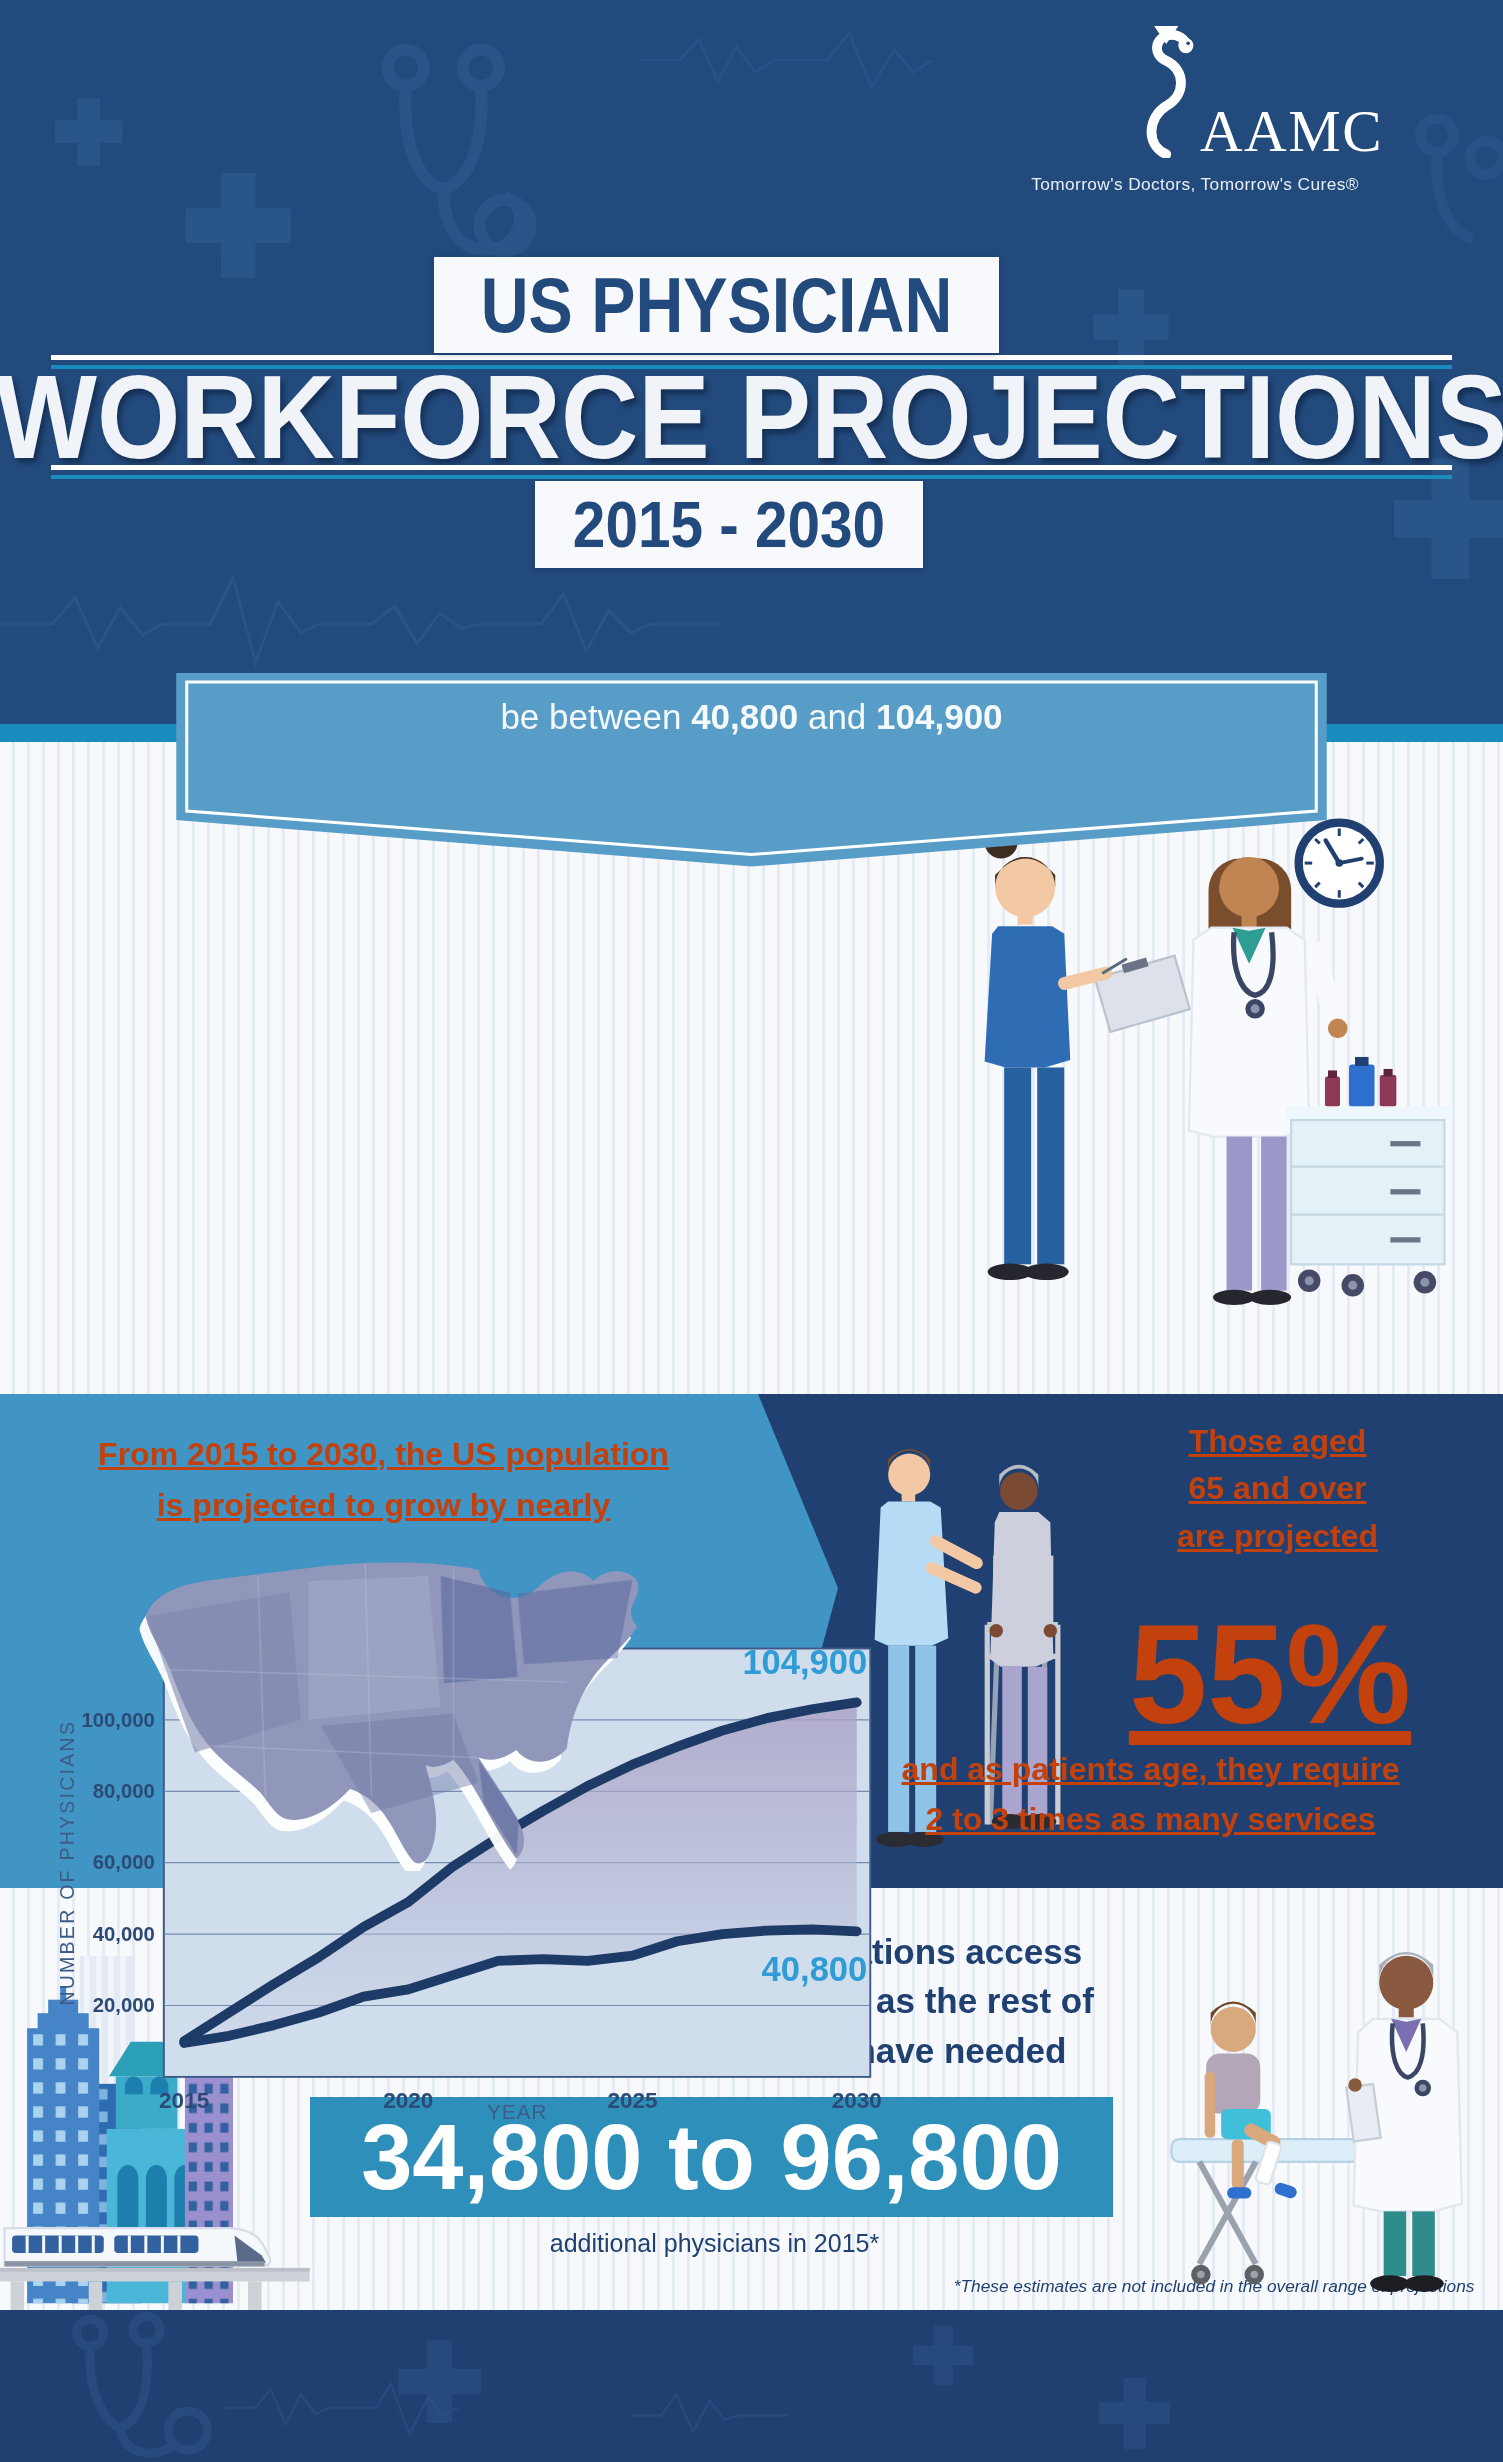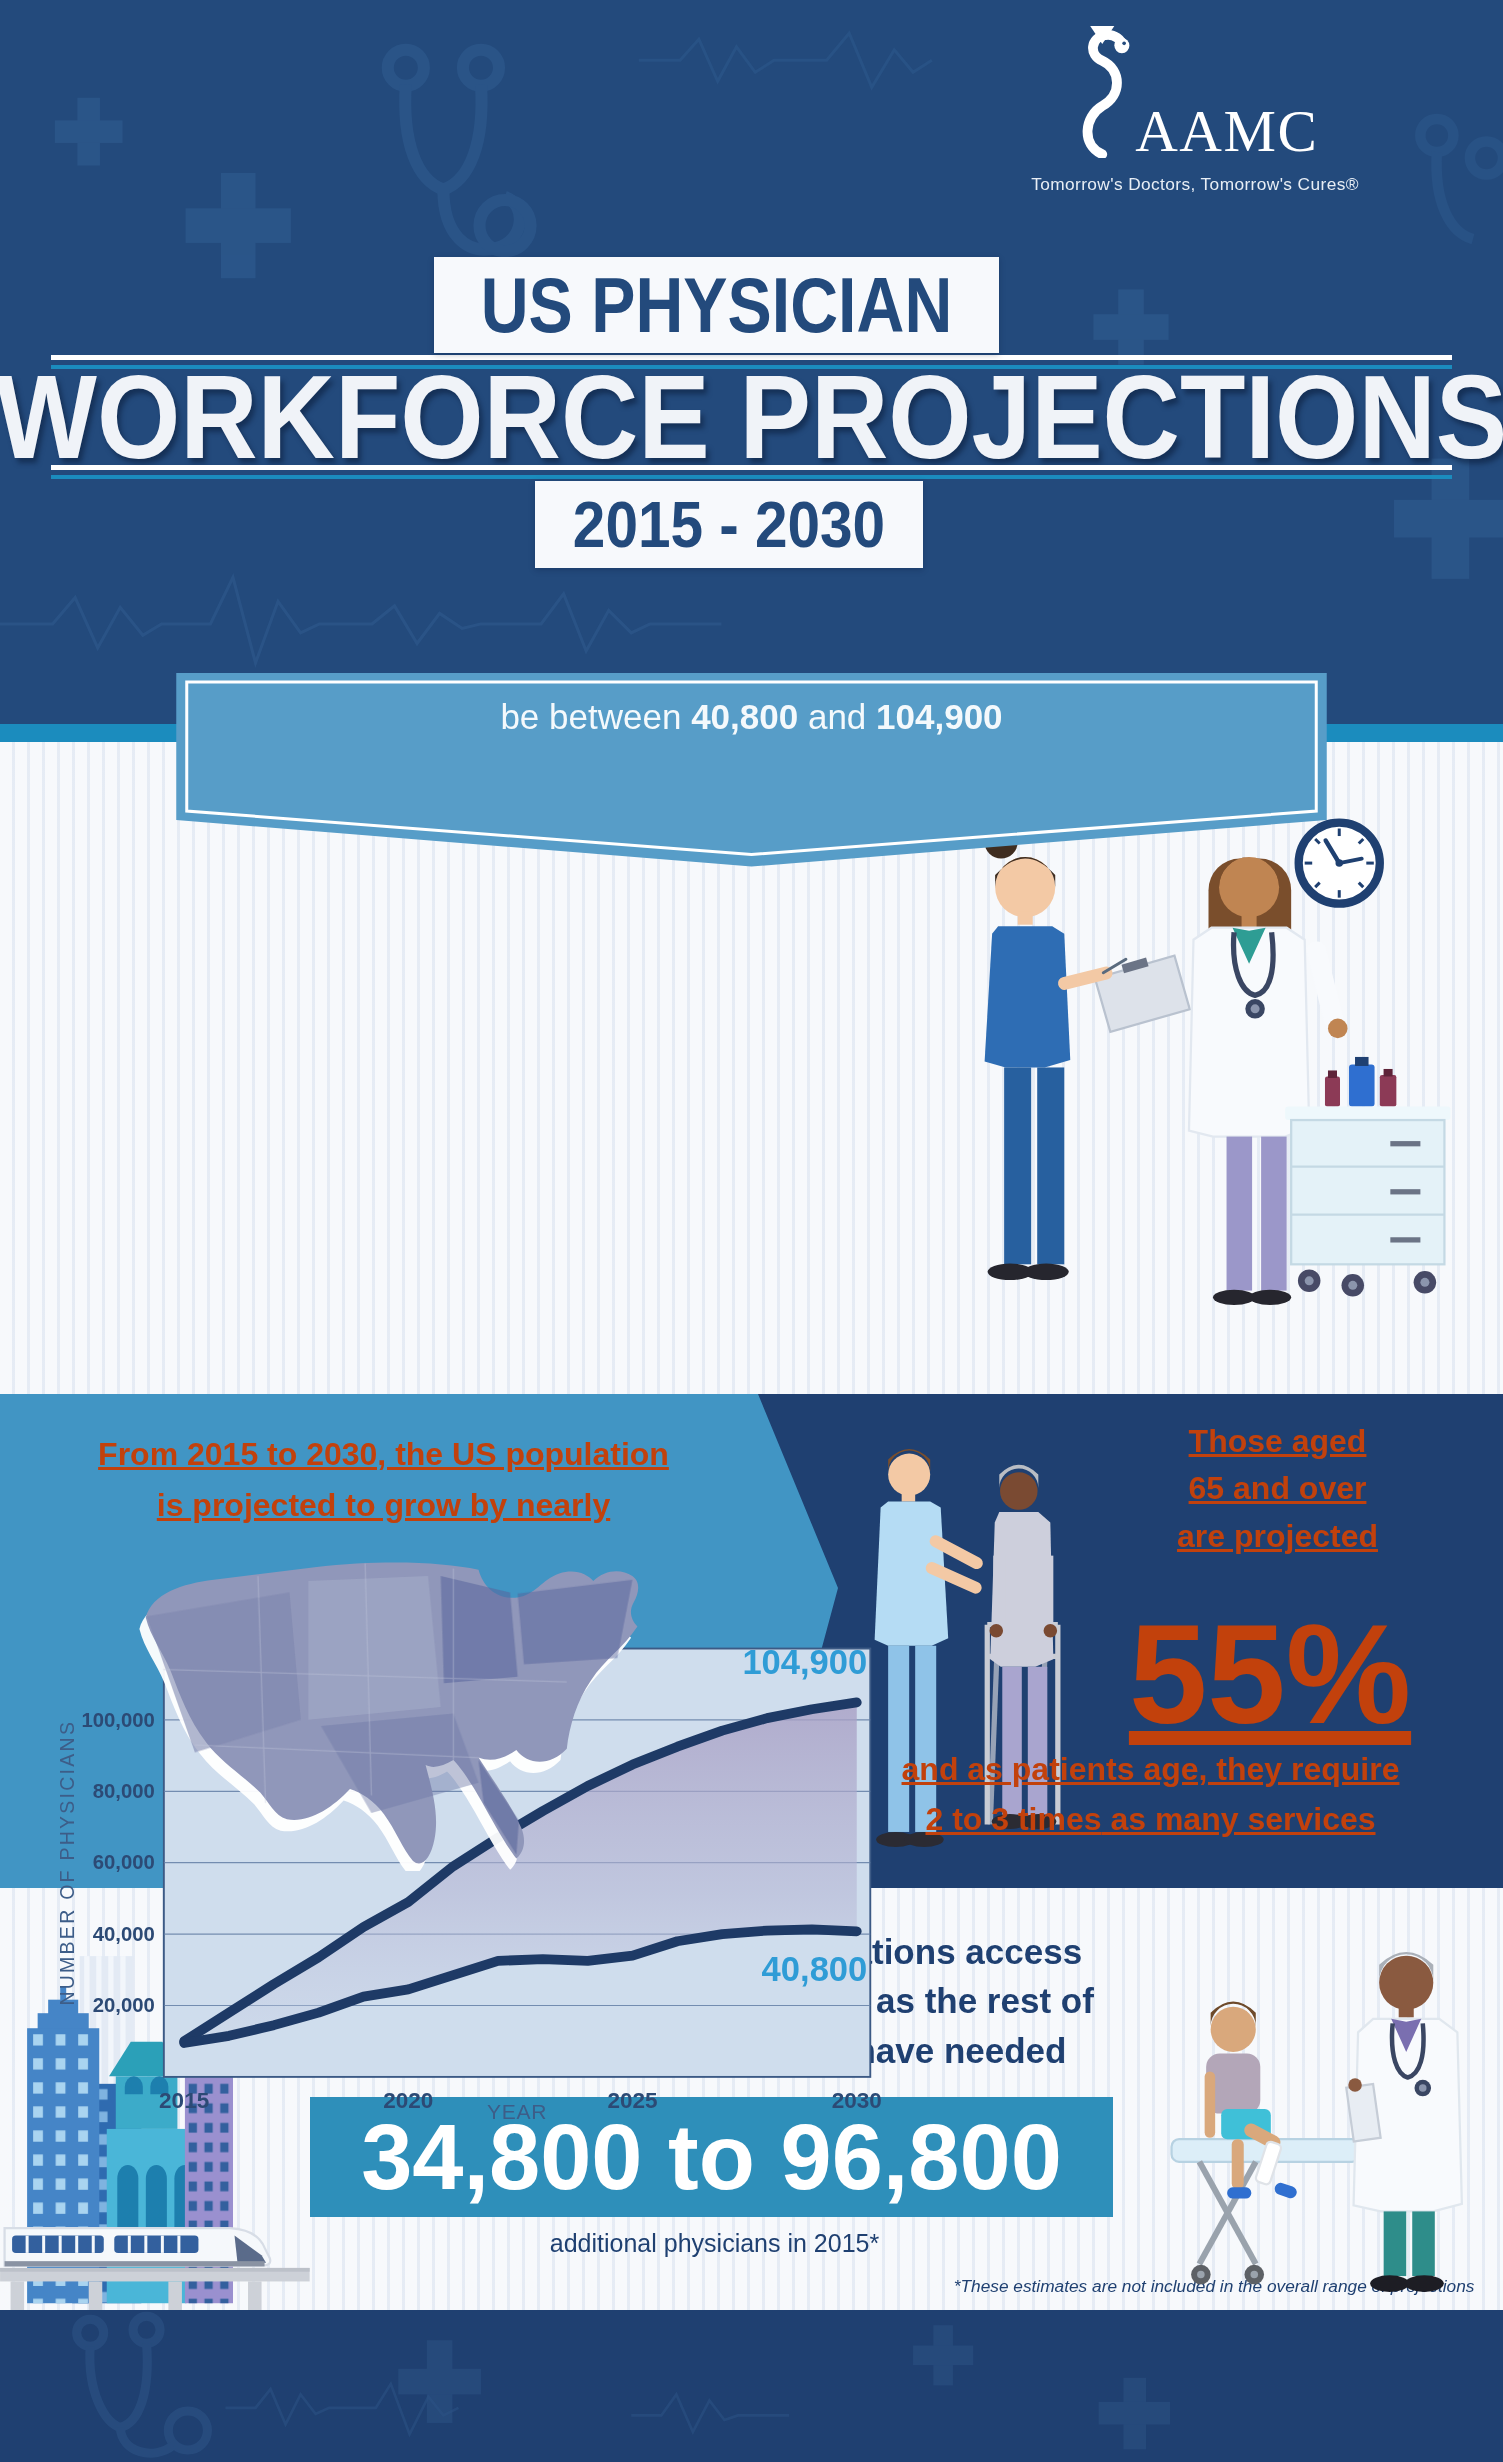--- a/index.html
+++ b/index.html
@@ -15,21 +15,21 @@
   #mid-band { position:absolute; left:0; top:1394px; width:1503px; height:494px; background:#4195c4; }
   #mid-navy { position:absolute; left:0; top:0; width:1503px; height:494px; background:#1f4071;
     clip-path:polygon(758px 0px, 1503px 0px, 1503px 494px, 757px 494px, 838px 194px); }
   #bottom-section { position:absolute; left:0; top:1888px; width:1503px; height:422px;
     background:#eef2f8;
     background-image:repeating-linear-gradient(90deg, rgba(255,255,255,.55) 0 12px, rgba(214,224,238,.35) 12px 15px); }
   #footer { position:absolute; left:0; top:2310px; width:1503px; height:153px; background:#1f4071; }
 
   
   #logo { position:absolute; left:1007px; top:26px; width:376px; height:162px; text-align:center; }
-  #logo-row { display:flex; align-items:flex-end; justify-content:center; gap:4.5px; height:132px; }
+  #logo-row { display:flex; align-items:flex-end; justify-content:flex-end; gap:4.5px; height:132px; }
   #logo-text { font-family:"Liberation Serif", serif; color:#ffffff; font-size:59px; letter-spacing:1.5px; line-height:53px; }
   #logo-tagline { color:#e8eef5; font-size:17.3px; margin-top:16px; letter-spacing:0.4px; }
 
   .title-box { position:absolute; background:#f7f9fc; box-shadow:0 2.3px 6px rgba(0,20,50,.25); }
   #title-box1 { left:434px; top:257px; width:565px; height:96px; }
   #title-box2 { left:535px; top:481px; width:388px; height:87px; }
   #title1 { position:absolute; left:434px; top:257px; width:565px; height:96px; display:flex; align-items:center; justify-content:center;
     color:#234a7c; font-weight:bold; font-size:78px; transform:scaleX(.85); }
   #title2 { position:absolute; left:0; top:352px; width:1503px; height:129px; display:flex; align-items:center; justify-content:center;
     color:#f0f3f8; font-weight:bold; font-size:119px; transform:scaleX(.9); text-shadow:3.8px 4.5px 5.3px rgba(8,24,52,.5); white-space:nowrap; }

